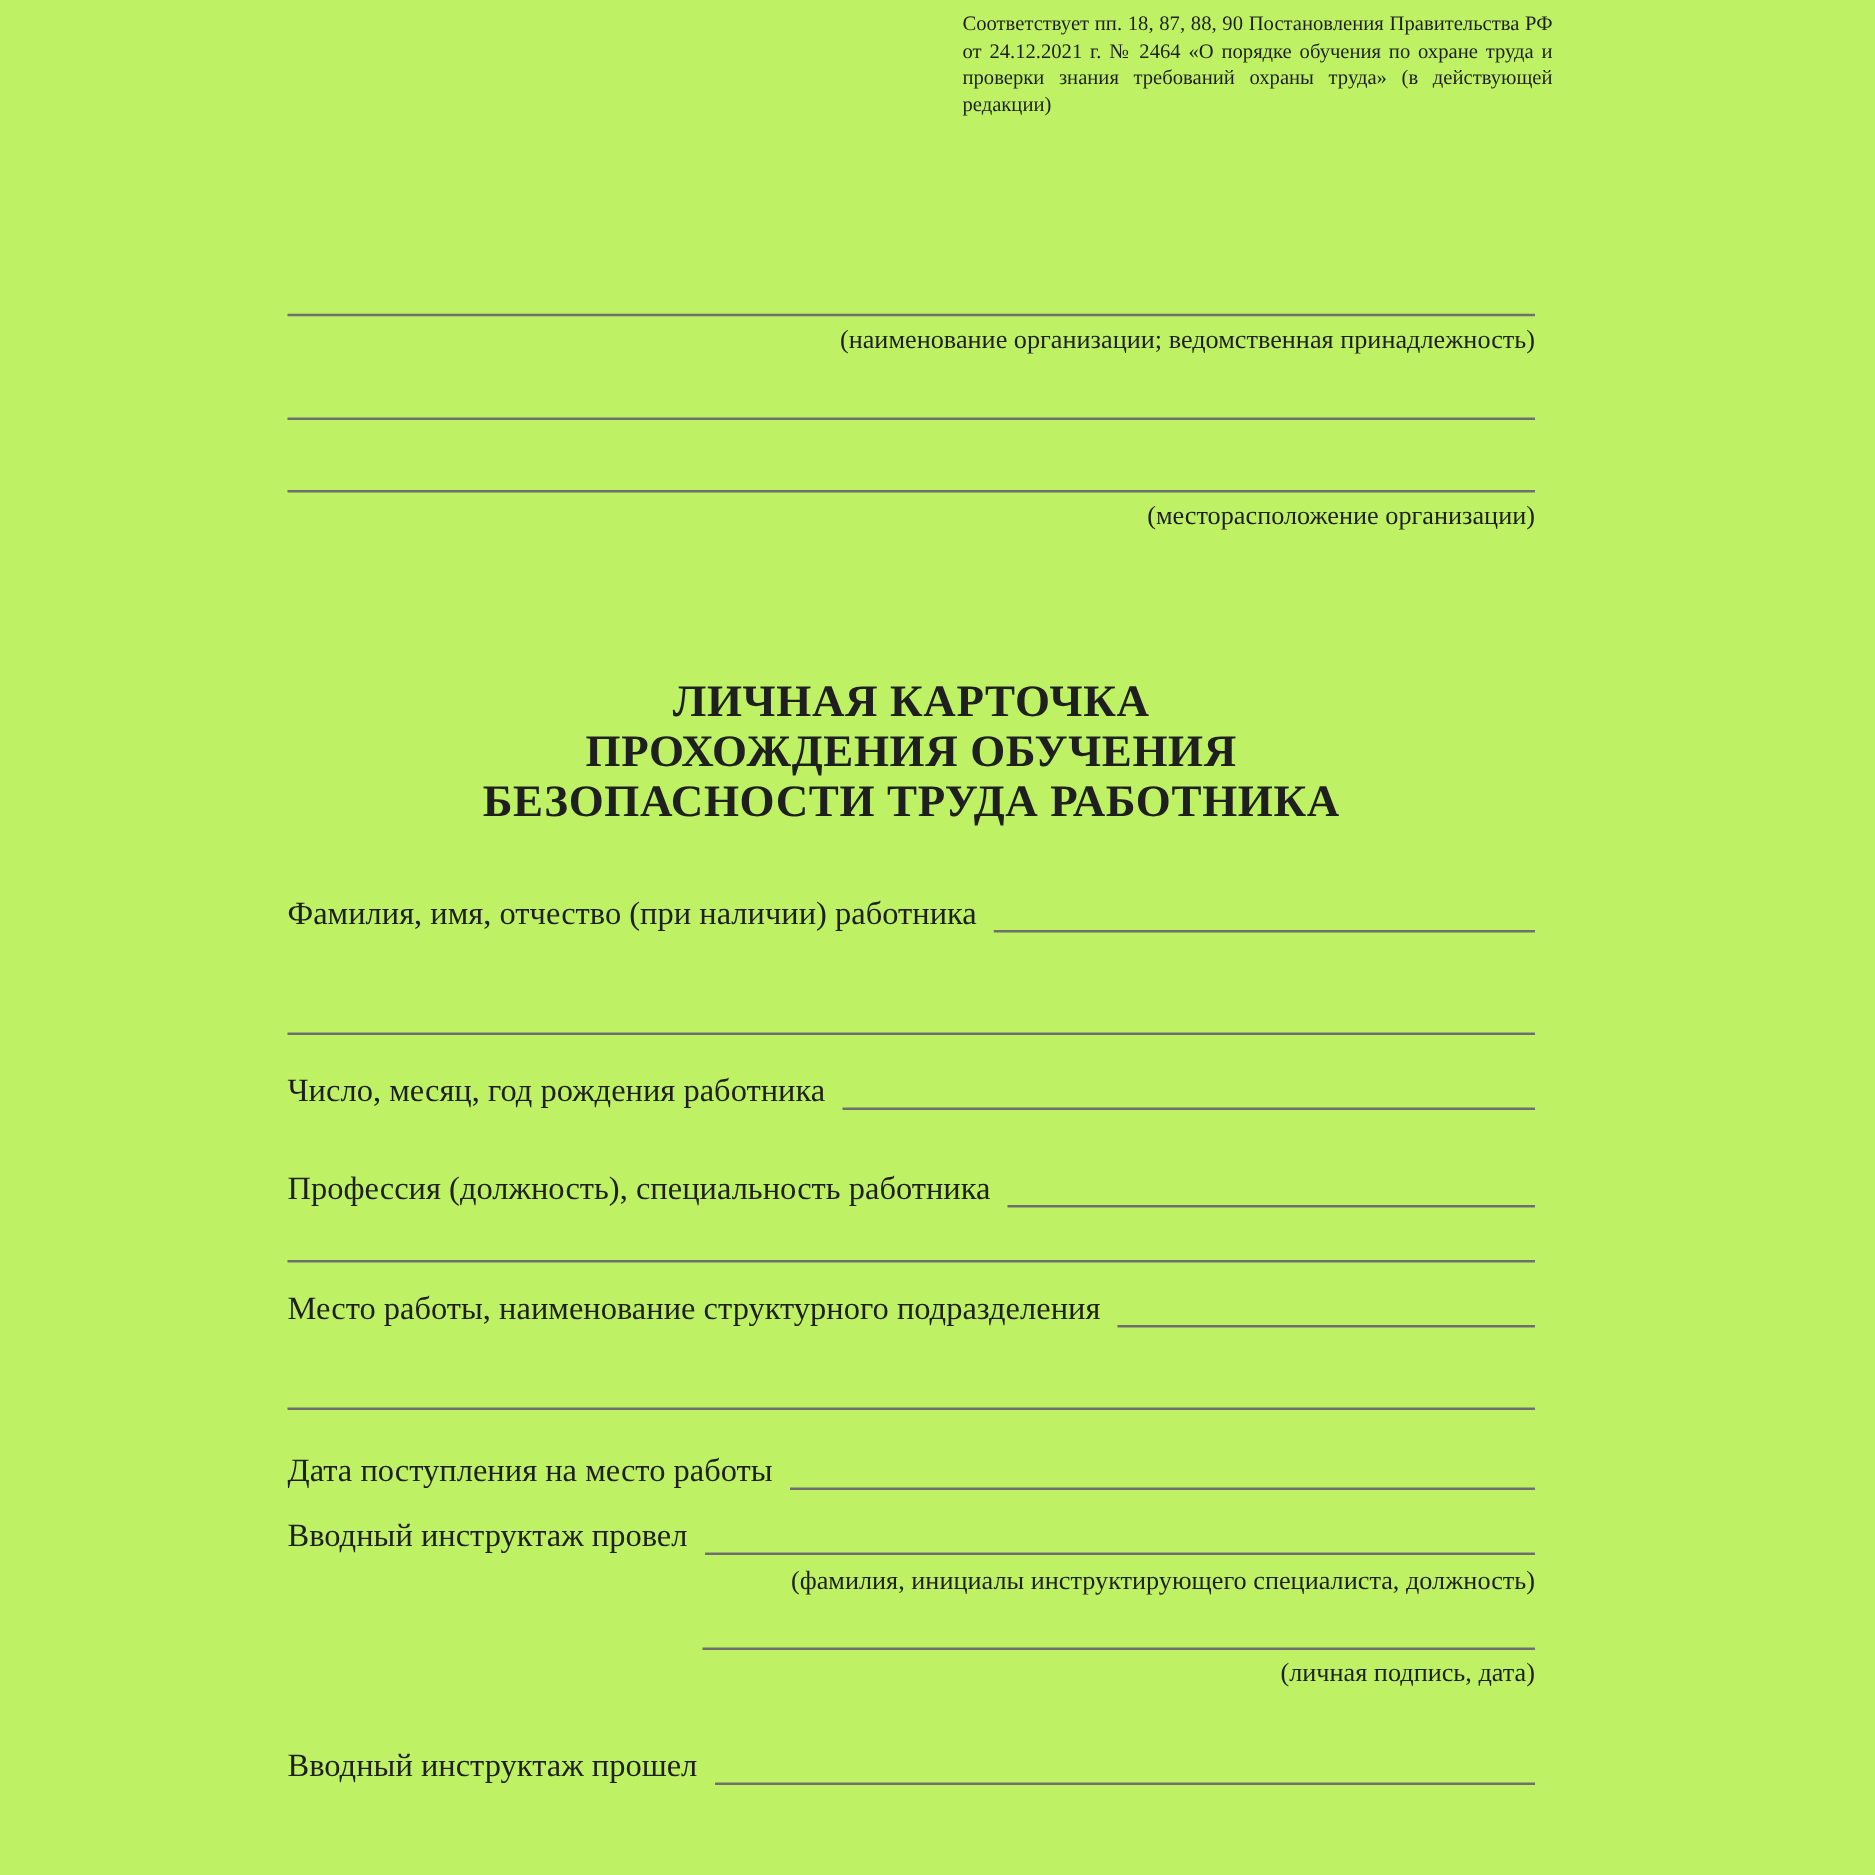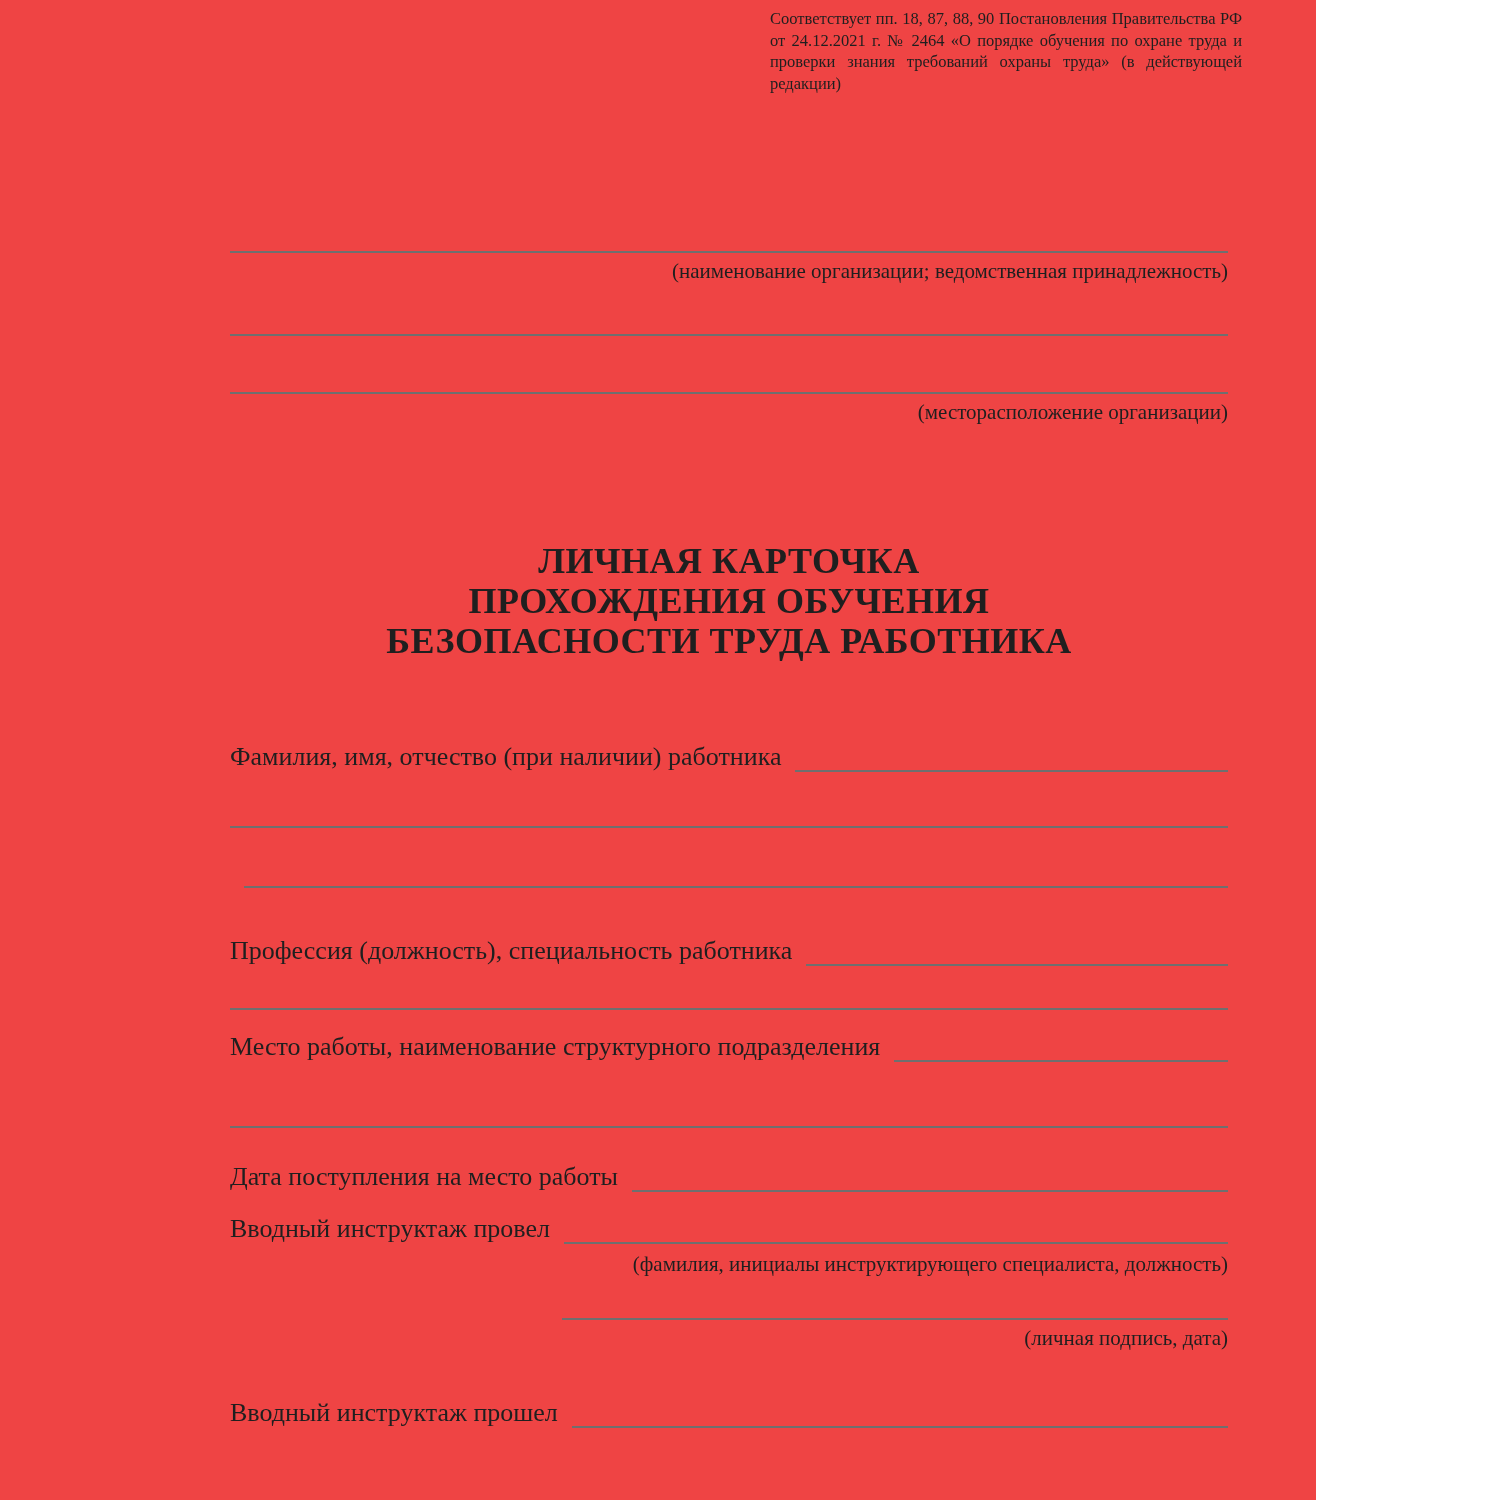--- a/index.html
+++ b/index.html
@@ -1,20 +1,20 @@
 <!DOCTYPE html>
 <html><head>
 <meta charset="utf-8">
 <style>
   html, body { margin: 0; padding: 0; background: #ffffff; }
   #page {
     position: relative;
-    width: 1316px;
+    width: 1500px;
     height: 1500px;
-    background: #ef4444;
+    background: #bef264;
     font-family: "Liberation Serif", "DejaVu Serif", serif;
     color: #1f1f1f;
     overflow: hidden;
   }
 
   .legal {
     position: absolute;
     left: 770px;
     top: 8px;
     width: 472px;
@@ -85,27 +85,28 @@
 
   <div class="rule full" style="top:392px"></div>
   <div class="caption" style="left:230px; width:998px; top:400px">(месторасположение организации)</div>
 
   <div class="doc-title">
     <div>ЛИЧНАЯ КАРТОЧКА</div>
     <div>ПРОХОЖДЕНИЯ ОБУЧЕНИЯ</div>
     <div>БЕЗОПАСНОСТИ ТРУДА РАБОТНИКА</div>
   </div>
 
-  <div class="row" style="top:742px">
+  <div class="row" style="top:716px">
     <span class="lbl">Фамилия, имя, отчество (при наличии) работника</span>
     <span class="fill"></span>
   </div>
   <div class="rule full" style="top:826px"></div>
 
   <div class="row" style="top:858px">
+    <span class="lbl">Число, месяц, год рождения работника</span>
     <span class="fill"></span>
   </div>
 
   <div class="row" style="top:936px">
     <span class="lbl">Профессия (должность), специальность работника</span>
     <span class="fill"></span>
   </div>
   <div class="rule full" style="top:1008px"></div>
 
   <div class="row" style="top:1032px">

